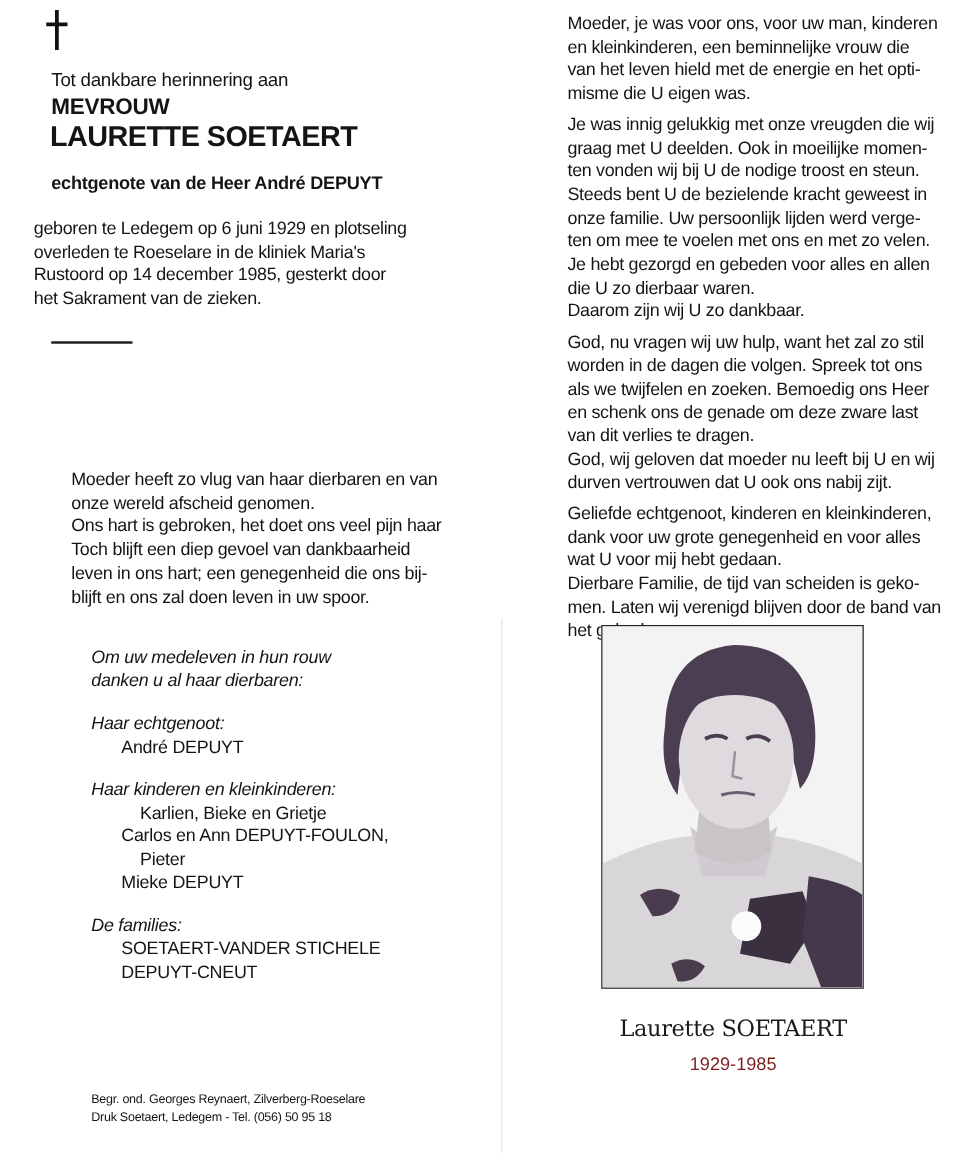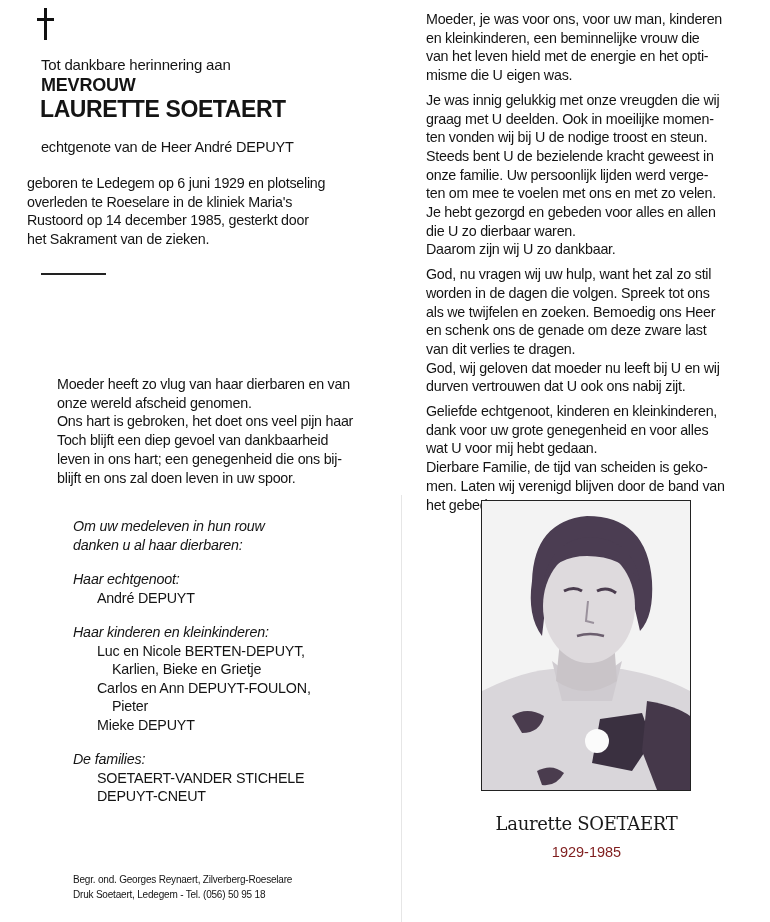--- a/index.html
+++ b/index.html
@@ -8,39 +8,39 @@
     font-family: "Liberation Sans", sans-serif; color: #141414;
   }
   .abs { position: absolute; }
   .cross { left: 36px; top: 6px; width: 20px; height: 36px; }
   .cross .v { position: absolute; left: 8px; top: 2px; width: 3px; height: 32px; background: #111; }
   .cross .h { position: absolute; left: 1px; top: 12px; width: 17px; height: 3px; background: #111; }
 
   .intro { left: 41px; top: 56px; font-size: 15px; line-height: 18px; letter-spacing: -0.2px; }
   .title1 { left: 41px; top: 74px; font-size: 18px; font-weight: bold; line-height: 22px; letter-spacing: -0.2px; }
   .title2 { left: 40px; top: 95px; font-size: 23px; font-weight: bold; line-height: 28px; letter-spacing: -0.4px; }
-  .spouse { left: 41px; top: 138px; font-size: 14.5px; font-weight: normal; line-height: 18px; letter-spacing: -0.2px; }
+  .spouse { left: 41px; top: 138px; font-size: 14.5px; font-weight: bold; line-height: 18px; letter-spacing: -0.2px; }
 
   .para { font-size: 14.3px; line-height: 18.7px; letter-spacing: -0.25px; text-align: justify; }
   .para .ln { display: block; white-space: nowrap; }
   .born { left: 27px; top: 174px; width: 345px; }
   .rule { left: 41px; top: 273px; width: 65px; height: 2px; background: #222; }
   .left-verse { left: 36px; top: 375px; width: 350px; margin-left: 21px; }
 
   .thanks { left: 73px; top: 517px; font-size: 14.3px; line-height: 18.5px; letter-spacing: -0.2px; }
   .thanks .it { font-style: italic; display: block; }
   .thanks .nm { display: block; padding-left: 24px; }
   .thanks .nm2 { display: block; padding-left: 39px; }
   .thanks .gap { display: block; height: 16px; }
 
   .printer { left: 73px; top: 872px; font-size: 10px; line-height: 15px; letter-spacing: -0.2px; }
   .printer span { display: block; }
 
   .right-verse { left: 426px; top: 10px; width: 334px; }
-  .right-verse .block { margin-bottom: 6px; }
+  .right-verse .block { margin-bottom: 6px; margin-left: 28px; }
 
   .fold { left: 401px; top: 495px; width: 1px; height: 427px; background: #e6e6e6; }
 
   .photo { left: 481px; top: 500px; width: 208px; height: 289px; border: 1.5px solid #222; background: #f2f2f2; overflow: hidden; }
   .photo svg { display: block; }
 
   .caption-name { left: 481px; top: 813px; width: 211px; text-align: center; font-family: "DejaVu Serif", serif; font-size: 18px; line-height: 22px; letter-spacing: -0.3px; color: #1a1a1a; }
   .caption-years { left: 481px; top: 843px; width: 211px; text-align: center; font-family: "Liberation Sans", sans-serif; font-size: 14.5px; line-height: 18px; color: #7f1d1d; }
 </style>
 </head>
@@ -75,21 +75,20 @@
 </div>
 
 <div class="abs thanks">
   <span class="it">Om uw medeleven in hun rouw</span>
   <span class="it">danken u al haar dierbaren:</span>
   <span class="gap"></span>
   <span class="it">Haar echtgenoot:</span>
   <span class="nm">André DEPUYT</span>
   <span class="gap"></span>
   <span class="it">Haar kinderen en kleinkinderen:</span>
-  <span class="nm">Luc en Nicole BERTEN-DEPUYT,</span>
   <span class="nm2">Karlien, Bieke en Grietje</span>
   <span class="nm">Carlos en Ann DEPUYT-FOULON,</span>
   <span class="nm2">Pieter</span>
   <span class="nm">Mieke DEPUYT</span>
   <span class="gap"></span>
   <span class="it">De families:</span>
   <span class="nm">SOETAERT-VANDER STICHELE</span>
   <span class="nm">DEPUYT-CNEUT</span>
 </div>
 

